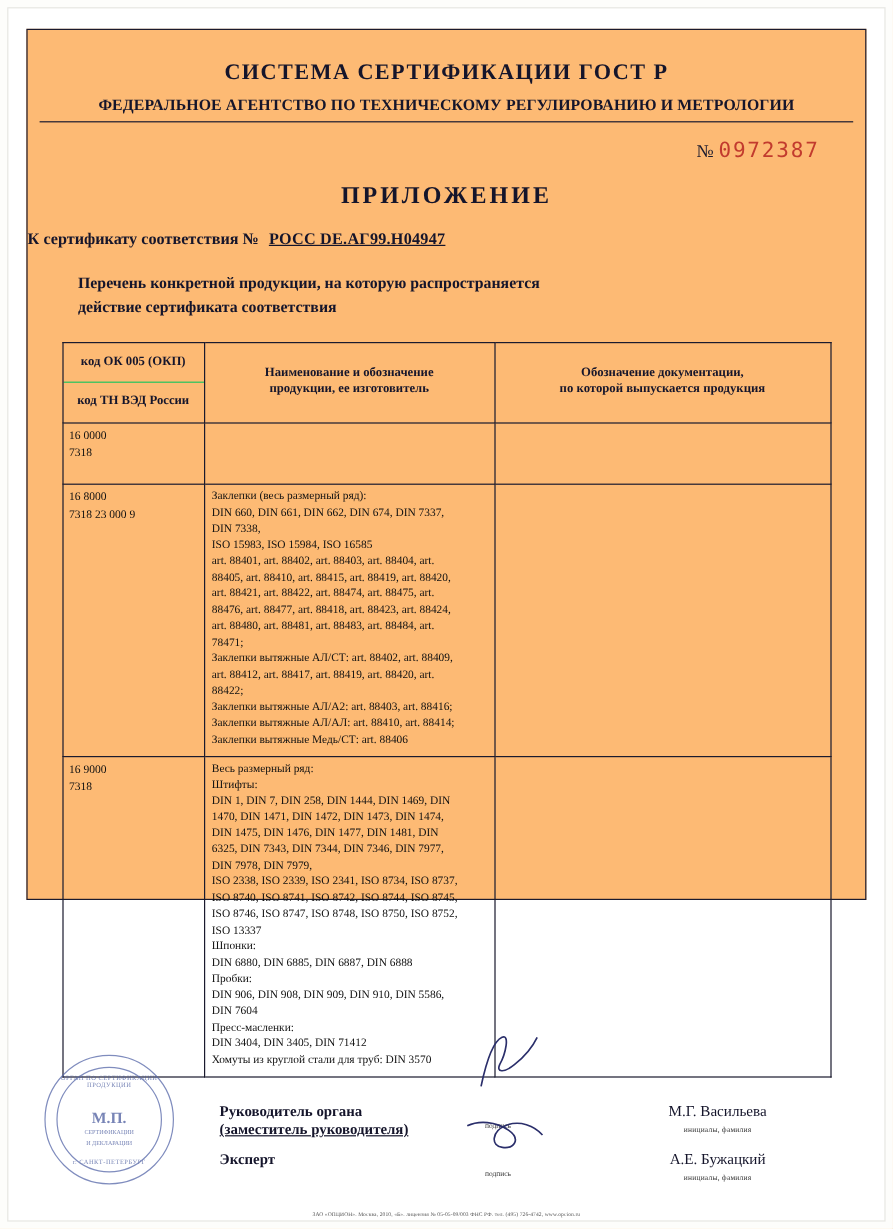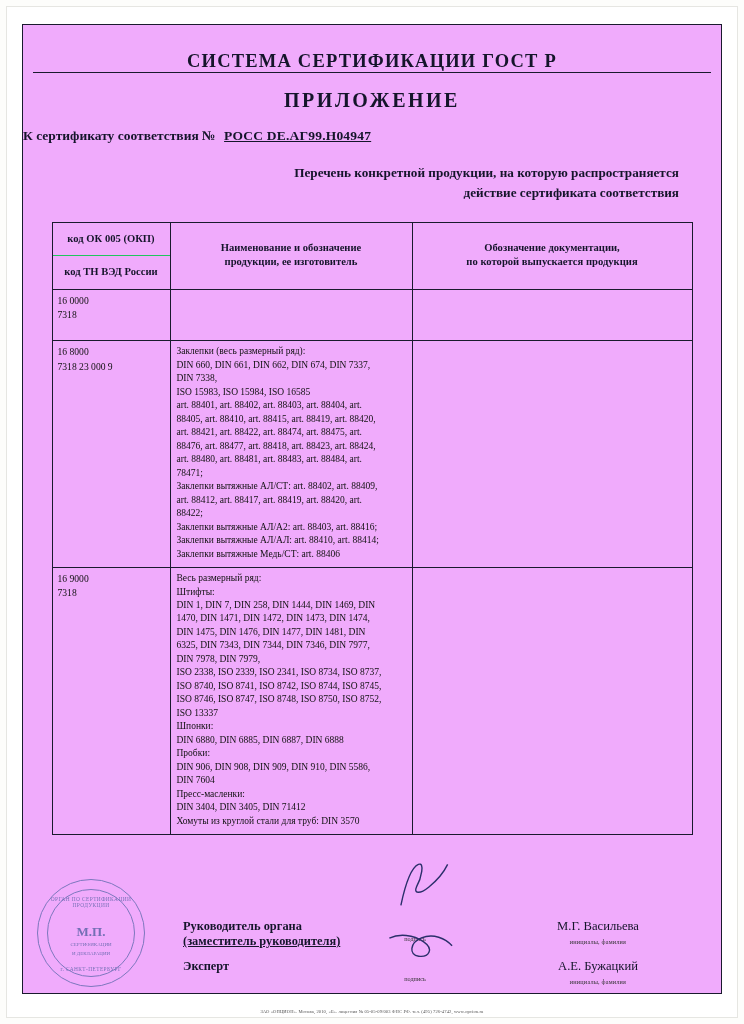--- a/index.html
+++ b/index.html
@@ -22,23 +22,23 @@
   
   .sheet-edge {
     position: absolute;
     left: 6px; top: 6px; right: 6px; bottom: 6px;
     border: 1px solid #e6e6e2;
     background: #ffffff;
   }
   .frame {
     position: absolute;
     left: 22px; top: 24px;
-    width: 700px; height: 970px;
+    width: 700px; height: 726px;
     border: 1.5px solid #1a1a2e;
-    background: #f0abfc;
+    background: #fdba74;
   }
   .inner {
     position: absolute;
     left: 0; top: 0; right: 0; bottom: 0;
     padding: 0;
   }
 
   .header {
     padding-top: 26px;
     text-align: center;
@@ -92,21 +92,21 @@
     font-size: 13.5px;
     font-weight: bold;
     color: #15152b;
   }
   .cert-line .certno {
     text-decoration: underline;
     margin-left: 5px;
     letter-spacing: 0.2px;
   }
   .purpose {
-    text-align: right;
+    text-align: left;
     margin-top: 19px;
     font-size: 13.2px;
     font-weight: bold;
     line-height: 1.55;
     color: #15152b;
     padding: 0 42px;
   }
 
   table.prod {
     margin: 18px auto 0 auto;
@@ -258,23 +258,27 @@
 <body>
 
 <div class="page">
   <div class="sheet-edge"></div>
 
   <div class="frame">
     <div class="inner">
 
       <div class="header">
         <div class="h-title">СИСТЕМА СЕРТИФИКАЦИИ ГОСТ Р</div>
+        <div class="h-sub">ФЕДЕРАЛЬНОЕ АГЕНТСТВО ПО ТЕХНИЧЕСКОМУ РЕГУЛИРОВАНИЮ И МЕТРОЛОГИИ</div>
       </div>
       <div class="rule"></div>
 
+      <div class="numline">
+        <span class="nolabel">№</span><span class="numval">0972387</span>
+      </div>
 
       <div class="doc-title">ПРИЛОЖЕНИЕ</div>
 
       <div class="cert-line">
         <span>К сертификату соответствия №</span>
         <span class="certno">РОСС DE.АГ99.Н04947</span>
       </div>
 
       <div class="purpose">
         <div>Перечень конкретной продукции,  на которую распространяется</div>

